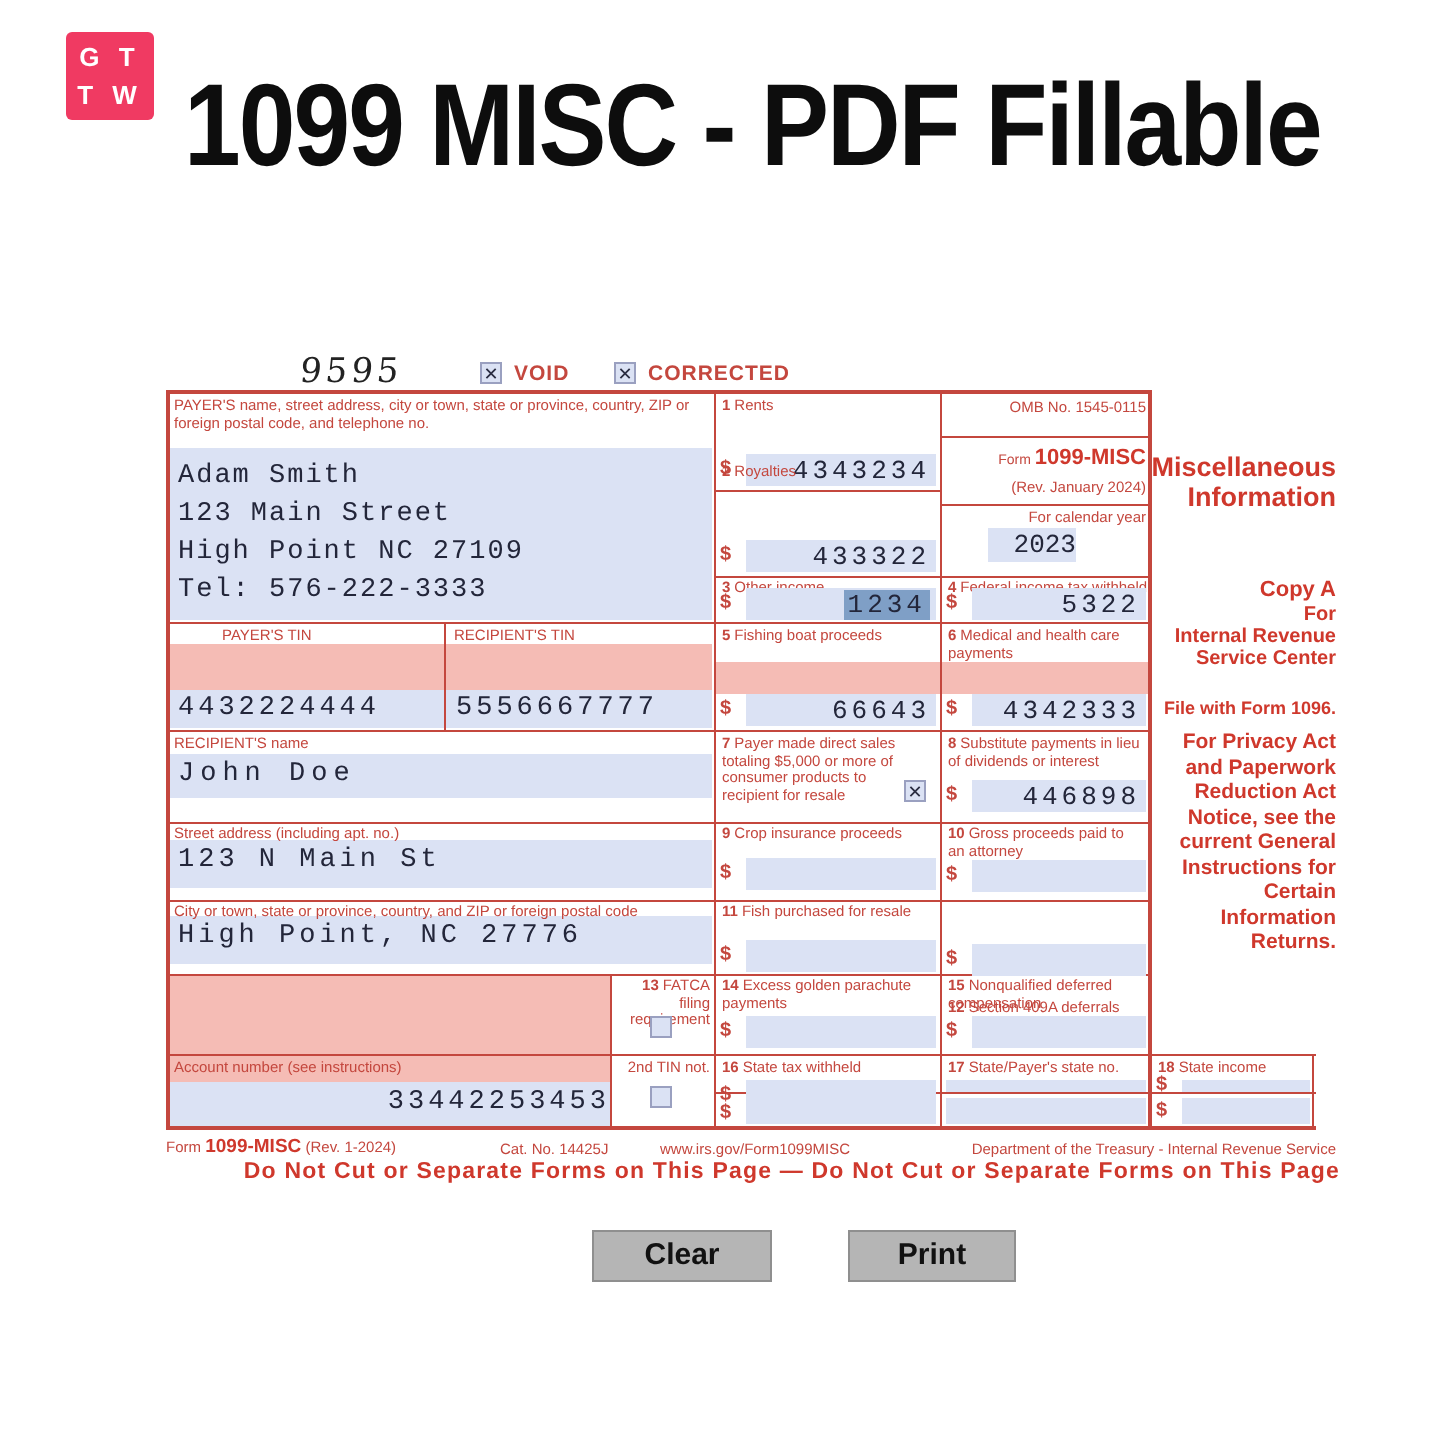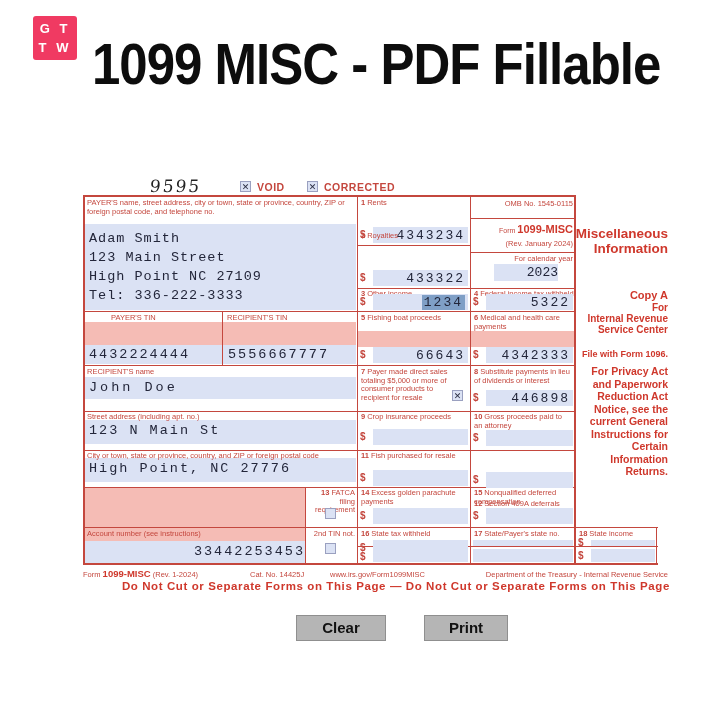--- a/index.html
+++ b/index.html
@@ -91,21 +91,21 @@
 <div class="abs hl" style="left:357px;top:288px;width:218px;height:1px;"></div>
 <div class="abs hl" style="left:357px;top:245px;width:113px;height:1px;"></div>
 <div class="abs hl" style="left:470px;top:218px;width:105px;height:1px;"></div>
 <div class="abs hl" style="left:470px;top:252px;width:105px;height:1px;"></div>
 <div class="abs hl" style="left:357px;top:546px;width:301px;height:1px;"></div>
 
 <div class="abs lbl" style="left:87px;top:199px;width:266px;">PAYER'S name, street address, city or town, state or province, country, ZIP or foreign postal code, and telephone no.</div>
 <div class="abs val" style="left:89px;top:229px;line-height:19px;">Adam Smith
 123 Main Street
 High Point NC 27109
-Tel: 336-222-3333</div>
+Tel: 576-222-3333</div>
 
 <div class="abs lbl" style="left:87px;top:314px;padding-left:24px;">PAYER'S TIN</div>
 <div class="abs lbl" style="left:227px;top:314px;">RECIPIENT'S TIN</div>
 <div class="abs val" style="left:89px;top:347px;letter-spacing:2px;">4432224444</div>
 <div class="abs val" style="left:228px;top:347px;letter-spacing:2px;">5556667777</div>
 
 <div class="abs lbl" style="left:87px;top:368px;">RECIPIENT'S name</div>
 <div class="abs val" style="left:89px;top:380px;letter-spacing:3px;">John Doe</div>
 
 <div class="abs lbl" style="left:87px;top:413px;">Street address (including apt. no.)</div>
@@ -176,21 +176,21 @@
   </div>
 <div class="abs amt" style="left:360px;top:549px;width:108px;height:13px;">
     <span class="cur">$</span>
     <span class="fld"></span>
   </div>
 
 <div class="abs lbl ctr" style="left:473px;top:200px;width:100px;">OMB No. 1545-0115</div>
 <div class="abs ctr" style="left:473px;top:223px;width:100px;color:var(--red);font-size:7px;"><span>Form</span> <span style="font-weight:bold;font-size:11px;color:var(--redbold);">1099-MISC</span></div>
 <div class="abs lbl ctr" style="left:473px;top:240px;width:100px;">(Rev. January 2024)</div>
 <div class="abs lbl ctr" style="left:473px;top:255px;width:100px;">For calendar year</div>
-<div class="abs bluebg ctr" style="left:494px;top:264px;width:44px;height:17px;font-family:'Liberation Mono',monospace;font-size:13px;color:var(--ink);line-height:17px;padding-left:20px;">2023</div>
+<div class="abs bluebg ctr" style="left:494px;top:264px;width:44px;height:17px;font-family:'Liberation Mono',monospace;font-size:13px;color:var(--ink);line-height:17px;">2023</div>
 
 <div class="abs lbl" style="left:474px;top:290px;width:100px;"><span class="n">4</span><span>Federal income tax withheld</span></div>
 <div class="abs amt" style="left:473px;top:294px;width:100px;">
     <span class="cur">$</span>
     <span class="fld">5322</span>
   </div>
 
 <div class="abs lbl" style="left:474px;top:314px;width:96px;"><span class="n">6</span><span>Medical and health care payments</span></div>
 <div class="abs amt" style="left:473px;top:347px;width:100px;">
     <span class="cur">$</span>

